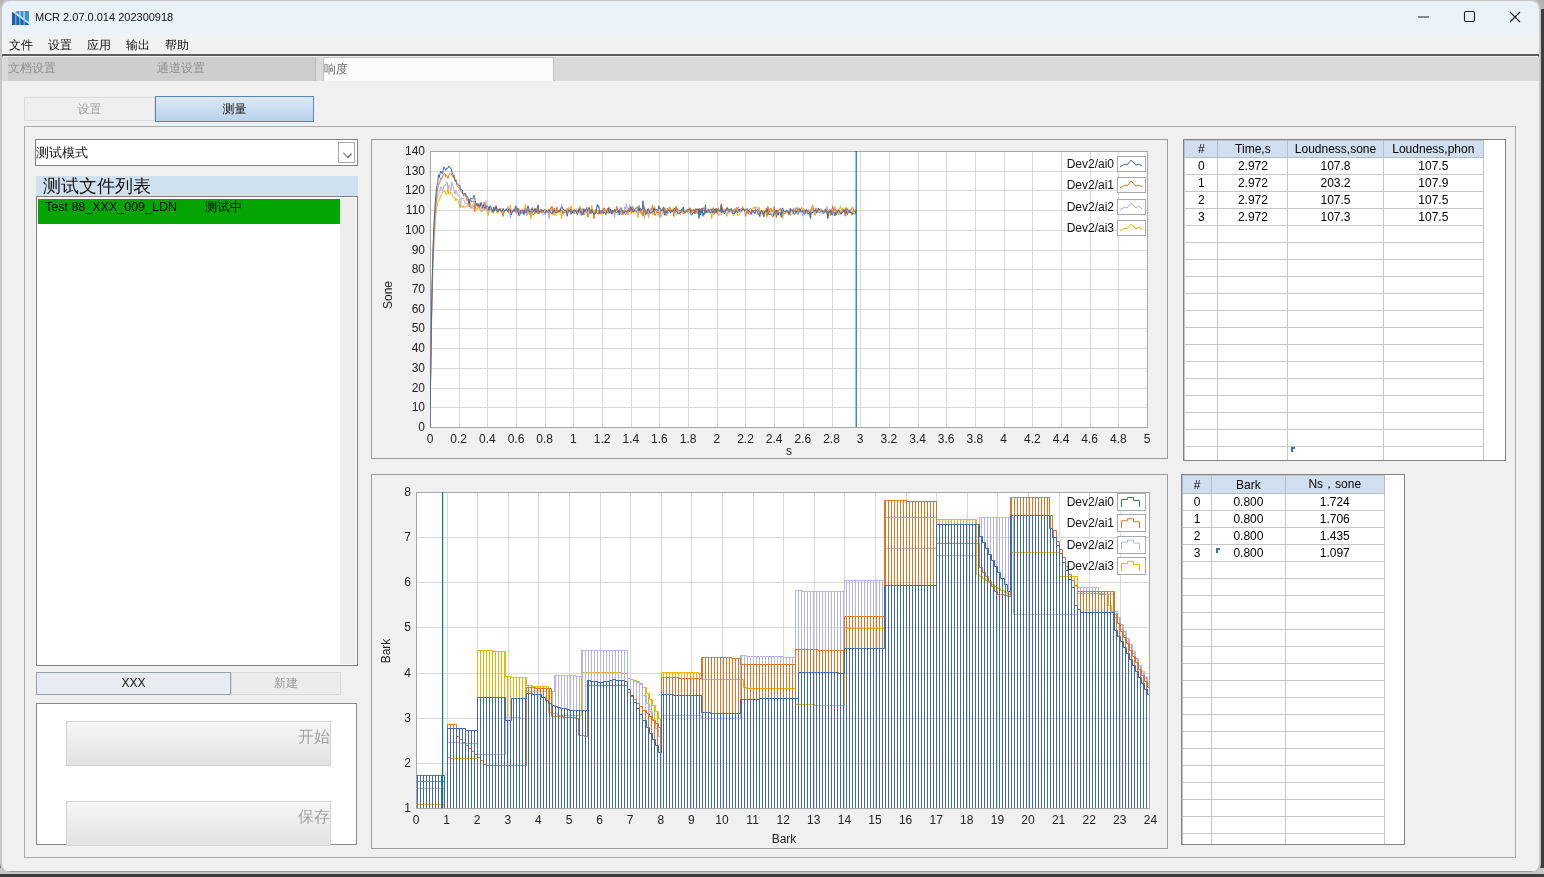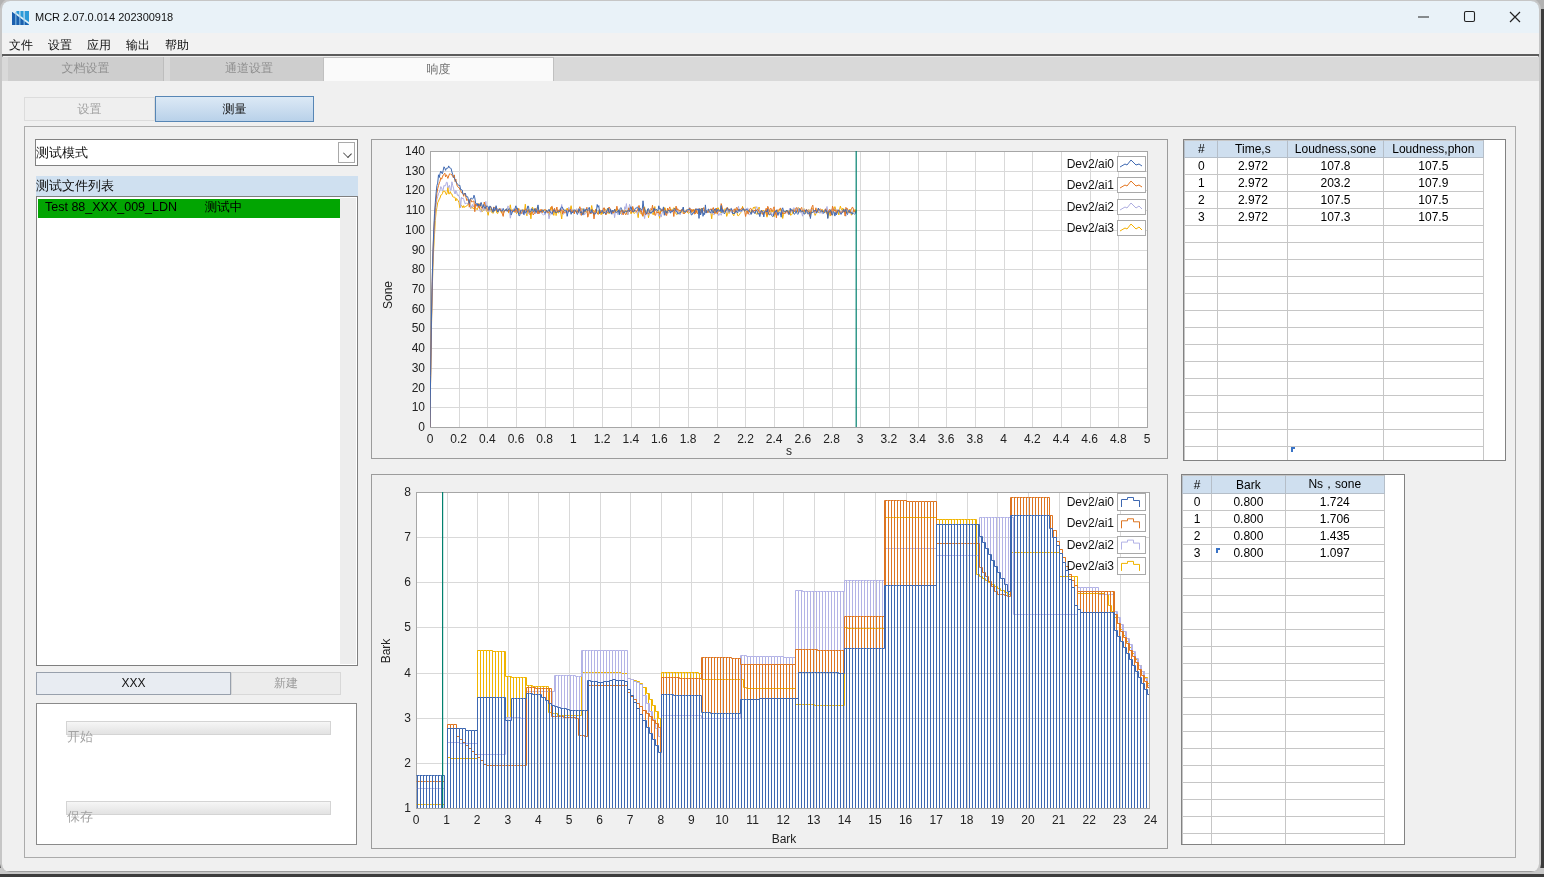--- a/index.html
+++ b/index.html
@@ -7,44 +7,44 @@
 body:after{content:"";position:fixed;left:0;top:868px;width:1544px;height:6px;background:#c9c9c9}
 #win{position:absolute;left:2px;top:1px;width:1537px;height:871px;background:#f0f0f0;z-index:1;
  border-radius:8px;box-shadow:0 0 0 2px #c6c6c6, inset 0 0 0 1px #9b9b9b;overflow:hidden}
 #title{position:absolute;left:0;top:0;width:100%;height:32px;background:#e9f2f8}
 #title .txt{position:absolute;left:33px;top:10px;font-size:11px;color:#111}
 .cap{position:absolute;top:0;width:46px;height:32px}
 #menu{position:absolute;left:0;top:32px;width:100%;height:23px;background:#f2f2f2;
  border-bottom:2px solid #5c5c5c;font-size:12px;color:#111}
 #menu span{position:absolute;top:4px}
 #tabs{position:absolute;left:0;top:56px;width:100%;height:24px;background:#d9d9d9}
-.tab{position:absolute;top:0;height:24px;font-size:12px;color:#8f8f8f;text-align:center;line-height:23px;
+.tab{position:absolute;top:0;height:24px;font-size:12px;color:#8f8f8f;line-height:23px;
  background:#cecece;border-right:1px solid #bdbdbd}
 .tab.act{background:#fafafa;color:#6f6f6f;border:1px solid #c0c0c0;border-bottom:none}
 #main{position:absolute;left:0;top:80px;width:100%;height:790px;background:#f0f0f0}
 .btn{position:absolute;font-size:12px;text-align:center}
 #bset{left:22px;top:16px;width:131px;height:24px;background:#efefef;border:1px solid #dcdcdc;color:#a0a0a0;line-height:22px}
 #bmea{left:153px;top:15px;width:159px;height:26px;background:linear-gradient(#dce9f5,#b9d1e9);
  border:1px solid #5786b5;color:#111;line-height:24px}
 #gbox{position:absolute;left:22px;top:45px;width:1492px;height:732px;border:1px solid #ababab}
 #combo{position:absolute;left:10px;top:12px;width:323px;height:27px;background:#fff;border:1px solid #818181;
  font-size:13px;text-align:left;line-height:25px;color:#111}
 #combo .arr{position:absolute;right:2px;top:2px;width:17px;height:21px;border:1px solid #a9a9a9;background:#fdfdfd}
 #combo .arr:after{content:"";position:absolute;left:4.5px;top:7px;width:6px;height:6px;
  border-right:1.4px solid #444;border-bottom:1.4px solid #444;transform:rotate(45deg) scale(1,.8)}
-#lhead{position:absolute;left:11px;top:49px;width:322px;height:21px;background:#cfe0f0;font-size:13px;
- color:#111;padding-left:0;line-height:20px}
+#lhead{position:absolute;left:11px;top:49px;width:322px;height:21px;background:#cfe0f0;font-size:18px;
+ color:#111;padding-left:7px;line-height:20px}
 #list{position:absolute;left:11px;top:69px;width:322px;height:470px;background:#fff;border:1px solid #7f7f7f}
 #list .sb{position:absolute;right:1px;top:1px;bottom:1px;width:16px;background:#ededed}
-#list .item{position:absolute;left:1px;top:2px;width:302px;height:19px;background:#02a502;color:#000;
+#list .item{position:absolute;left:1px;top:2px;width:302px;height:25px;background:#02a502;color:#000;
  font-size:12.5px;line-height:16px;padding-left:7px;white-space:pre}
 #bxxx{left:11px;top:545px;width:195px;height:23px;background:#e8ecf2;border:1px solid #98a0ac;color:#111;line-height:21px}
 #bnew{left:206px;top:545px;width:110px;height:23px;background:#ececec;border:1px solid #d8d8d8;color:#9b9b9b;line-height:21px}
 #cpanel{position:absolute;left:11px;top:576px;width:321px;height:142px;background:#fff;border:1px solid #8a8a8a}
-.cbtn{position:absolute;left:29px;width:265px;height:14px;font-size:13px;text-align:left;line-height:29px;
+.cbtn{position:absolute;left:29px;width:265px;height:45px;font-size:16px;text-align:right;line-height:29px;
  background:linear-gradient(#f6f6f6,#e2e2e2);border:1px solid #d4d4d4;color:#a3a3a3}
 #bstop{border:1px solid #6f6f6f;color:#000}
 .panel{position:absolute;background:#f0f0f0;border:1px solid #9c9c9c}
 .wpanel{position:absolute;background:#fff;border:1px solid #828282;overflow:hidden}
 table.grid{border-collapse:collapse;table-layout:fixed;font-size:12px;color:#000}
 table.grid th{background:#cfdfef;font-weight:normal;border:1px solid #b5bec8;border-top:1px solid #c6c6c6;height:17px;
  text-align:center;overflow:hidden}
 table.grid td{border:1px solid #c6c6c6;height:17px;text-align:center;overflow:hidden;background:#fff}
 table.grid{border:1px solid #b0b0b0}
 .bluemark{position:absolute;width:4px;height:5px;border-left:2px solid #3973c6;border-top:2px solid #3973c6}
@@ -76,21 +76,21 @@
   </div>
   <div id="menu">
     <span style="left:7px">文件</span>
       <span style="left:46px">设置</span>
       <span style="left:85px">应用</span>
     <span style="left:124px">输出</span>
       <span style="left:163px">帮助</span>
   </div>
   <div id="tabs">
     <div class="tab" style="left:6px;width:156px">文档设置</div>
-    <div class="tab" style="left:168px;width:159px">通道设置</div>
+    <div class="tab" style="left:155px;width:159px">通道设置</div>
     <div class="tab act" style="left:321px;width:231px">响度</div>
   </div>
   <div id="main">
     <div class="btn" id="bset">设置</div>
     <div class="btn" id="bmea">测量</div>
     <div id="gbox">
       <div id="combo">测试模式<div class="arr"></div></div>
       <div id="lhead">测试文件列表</div>
       <div id="list">
           <div class="sb"></div>

